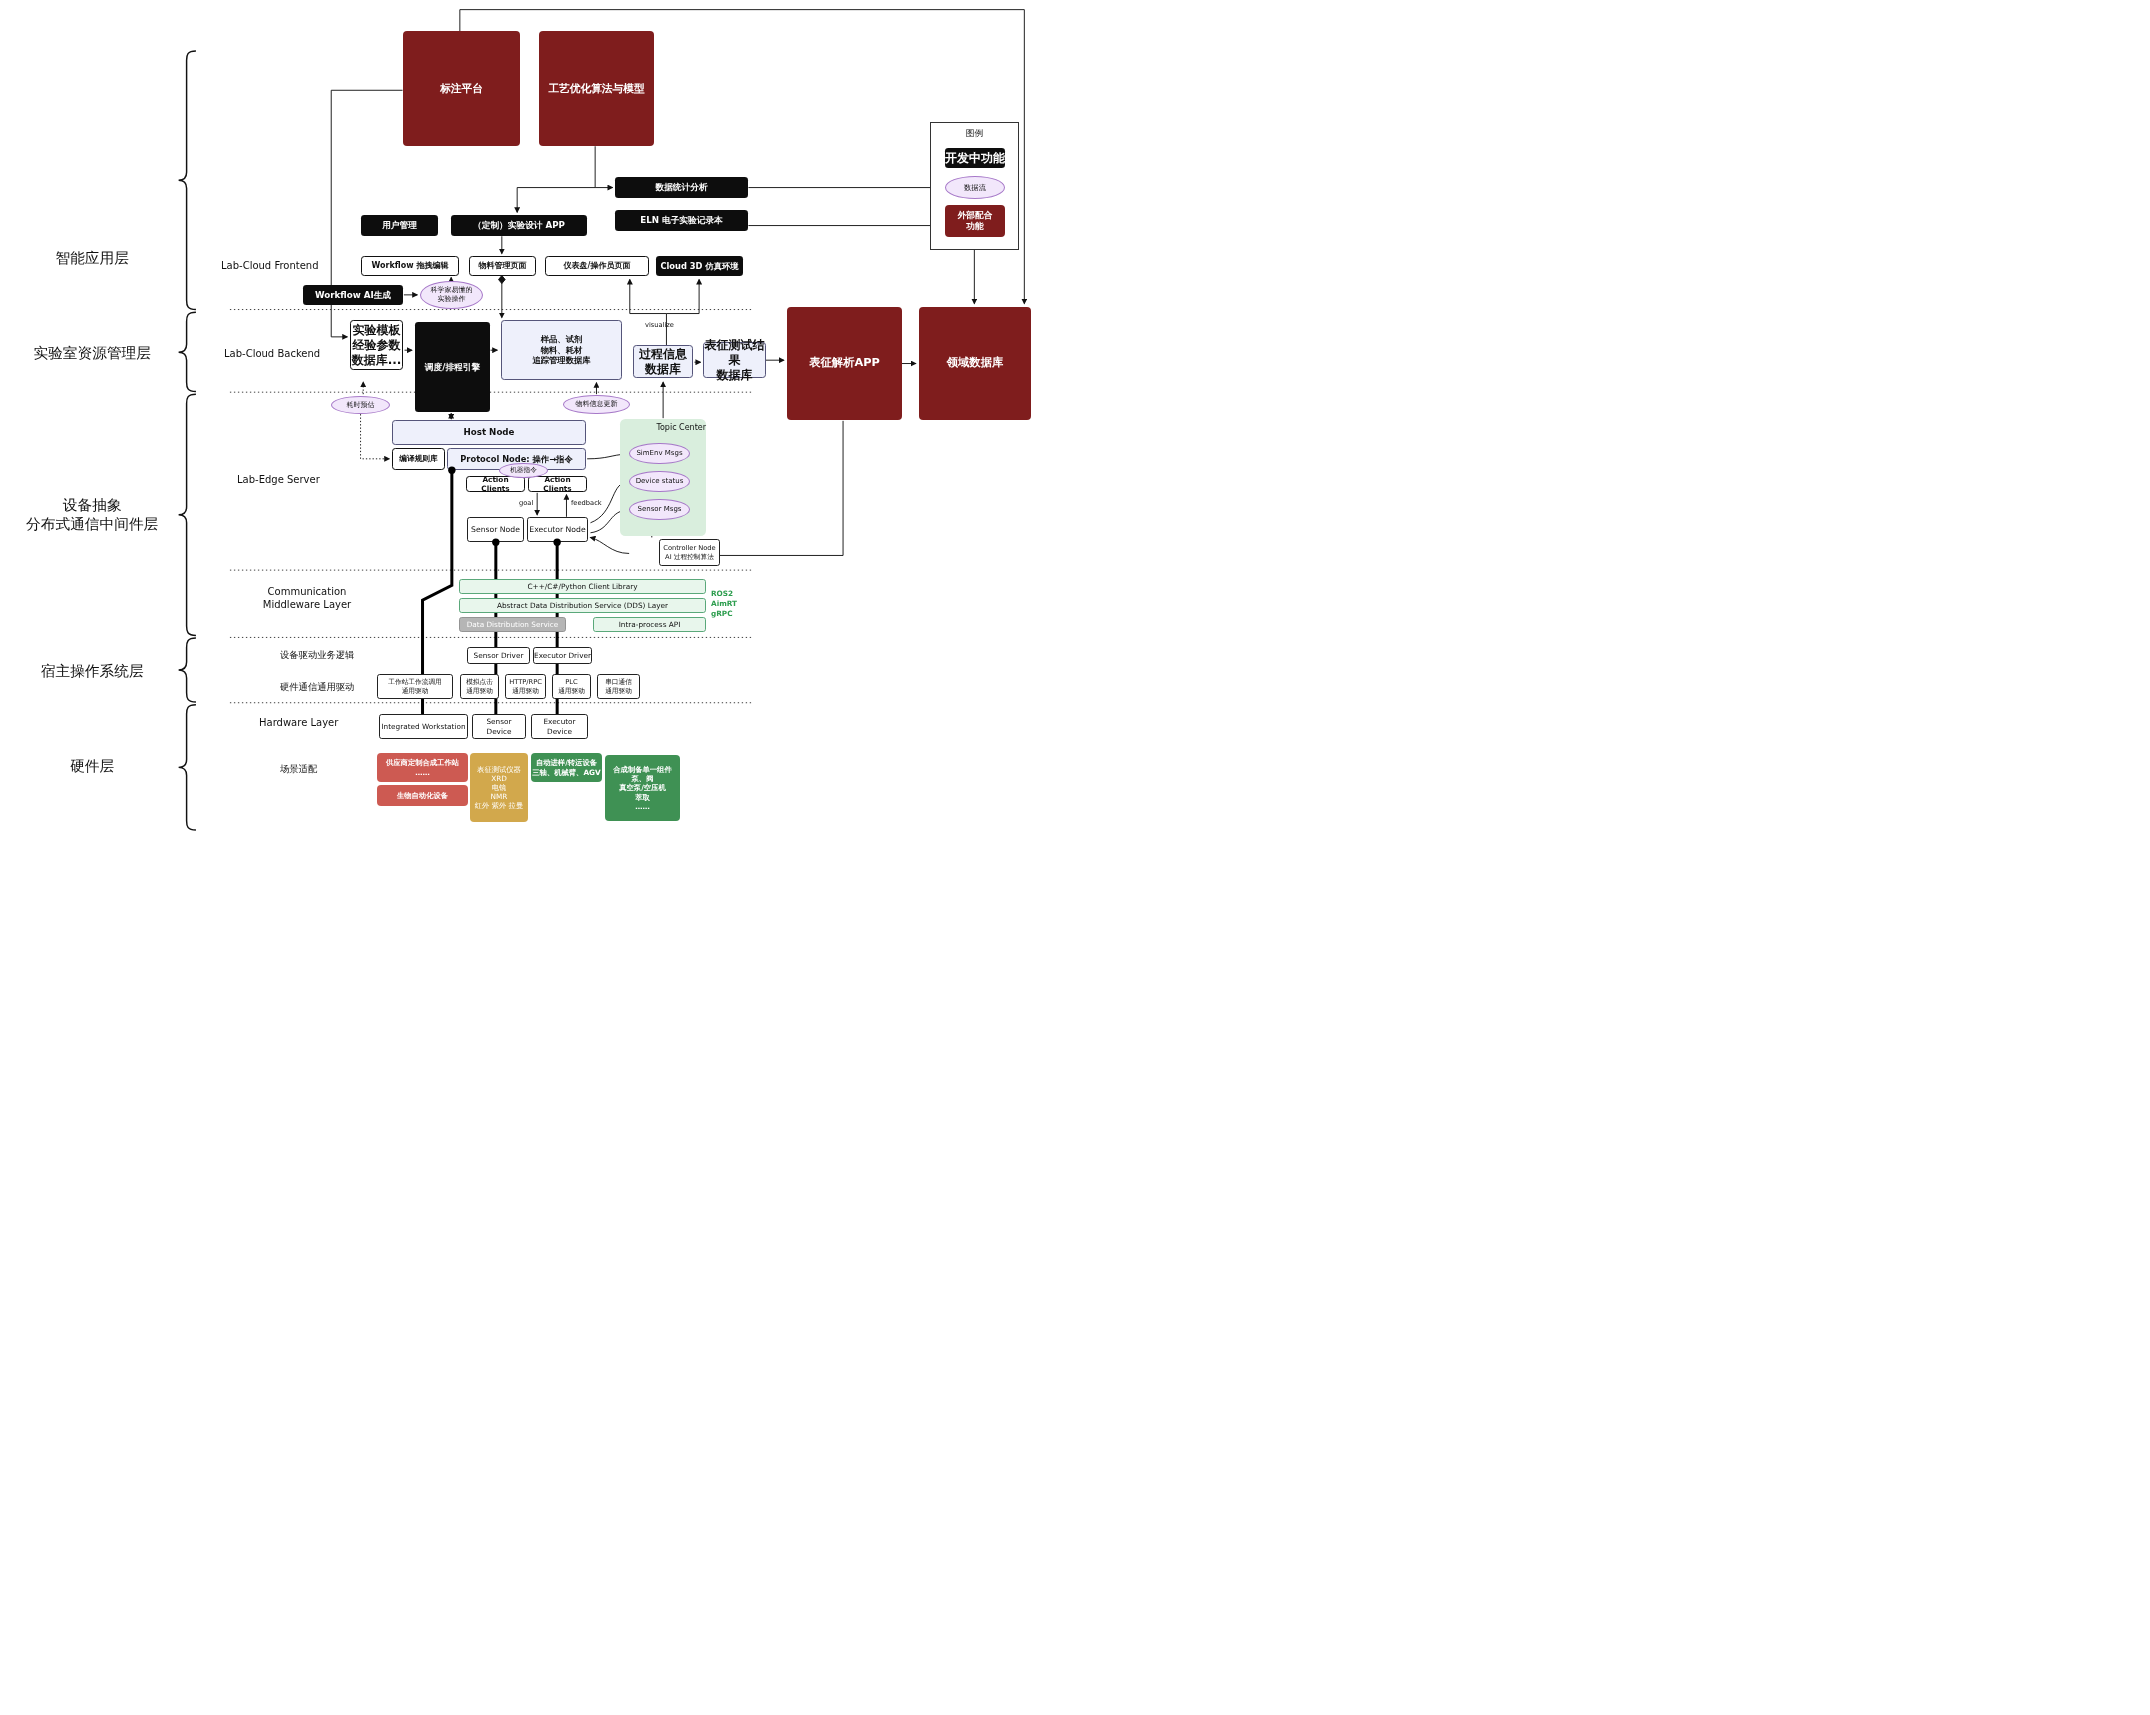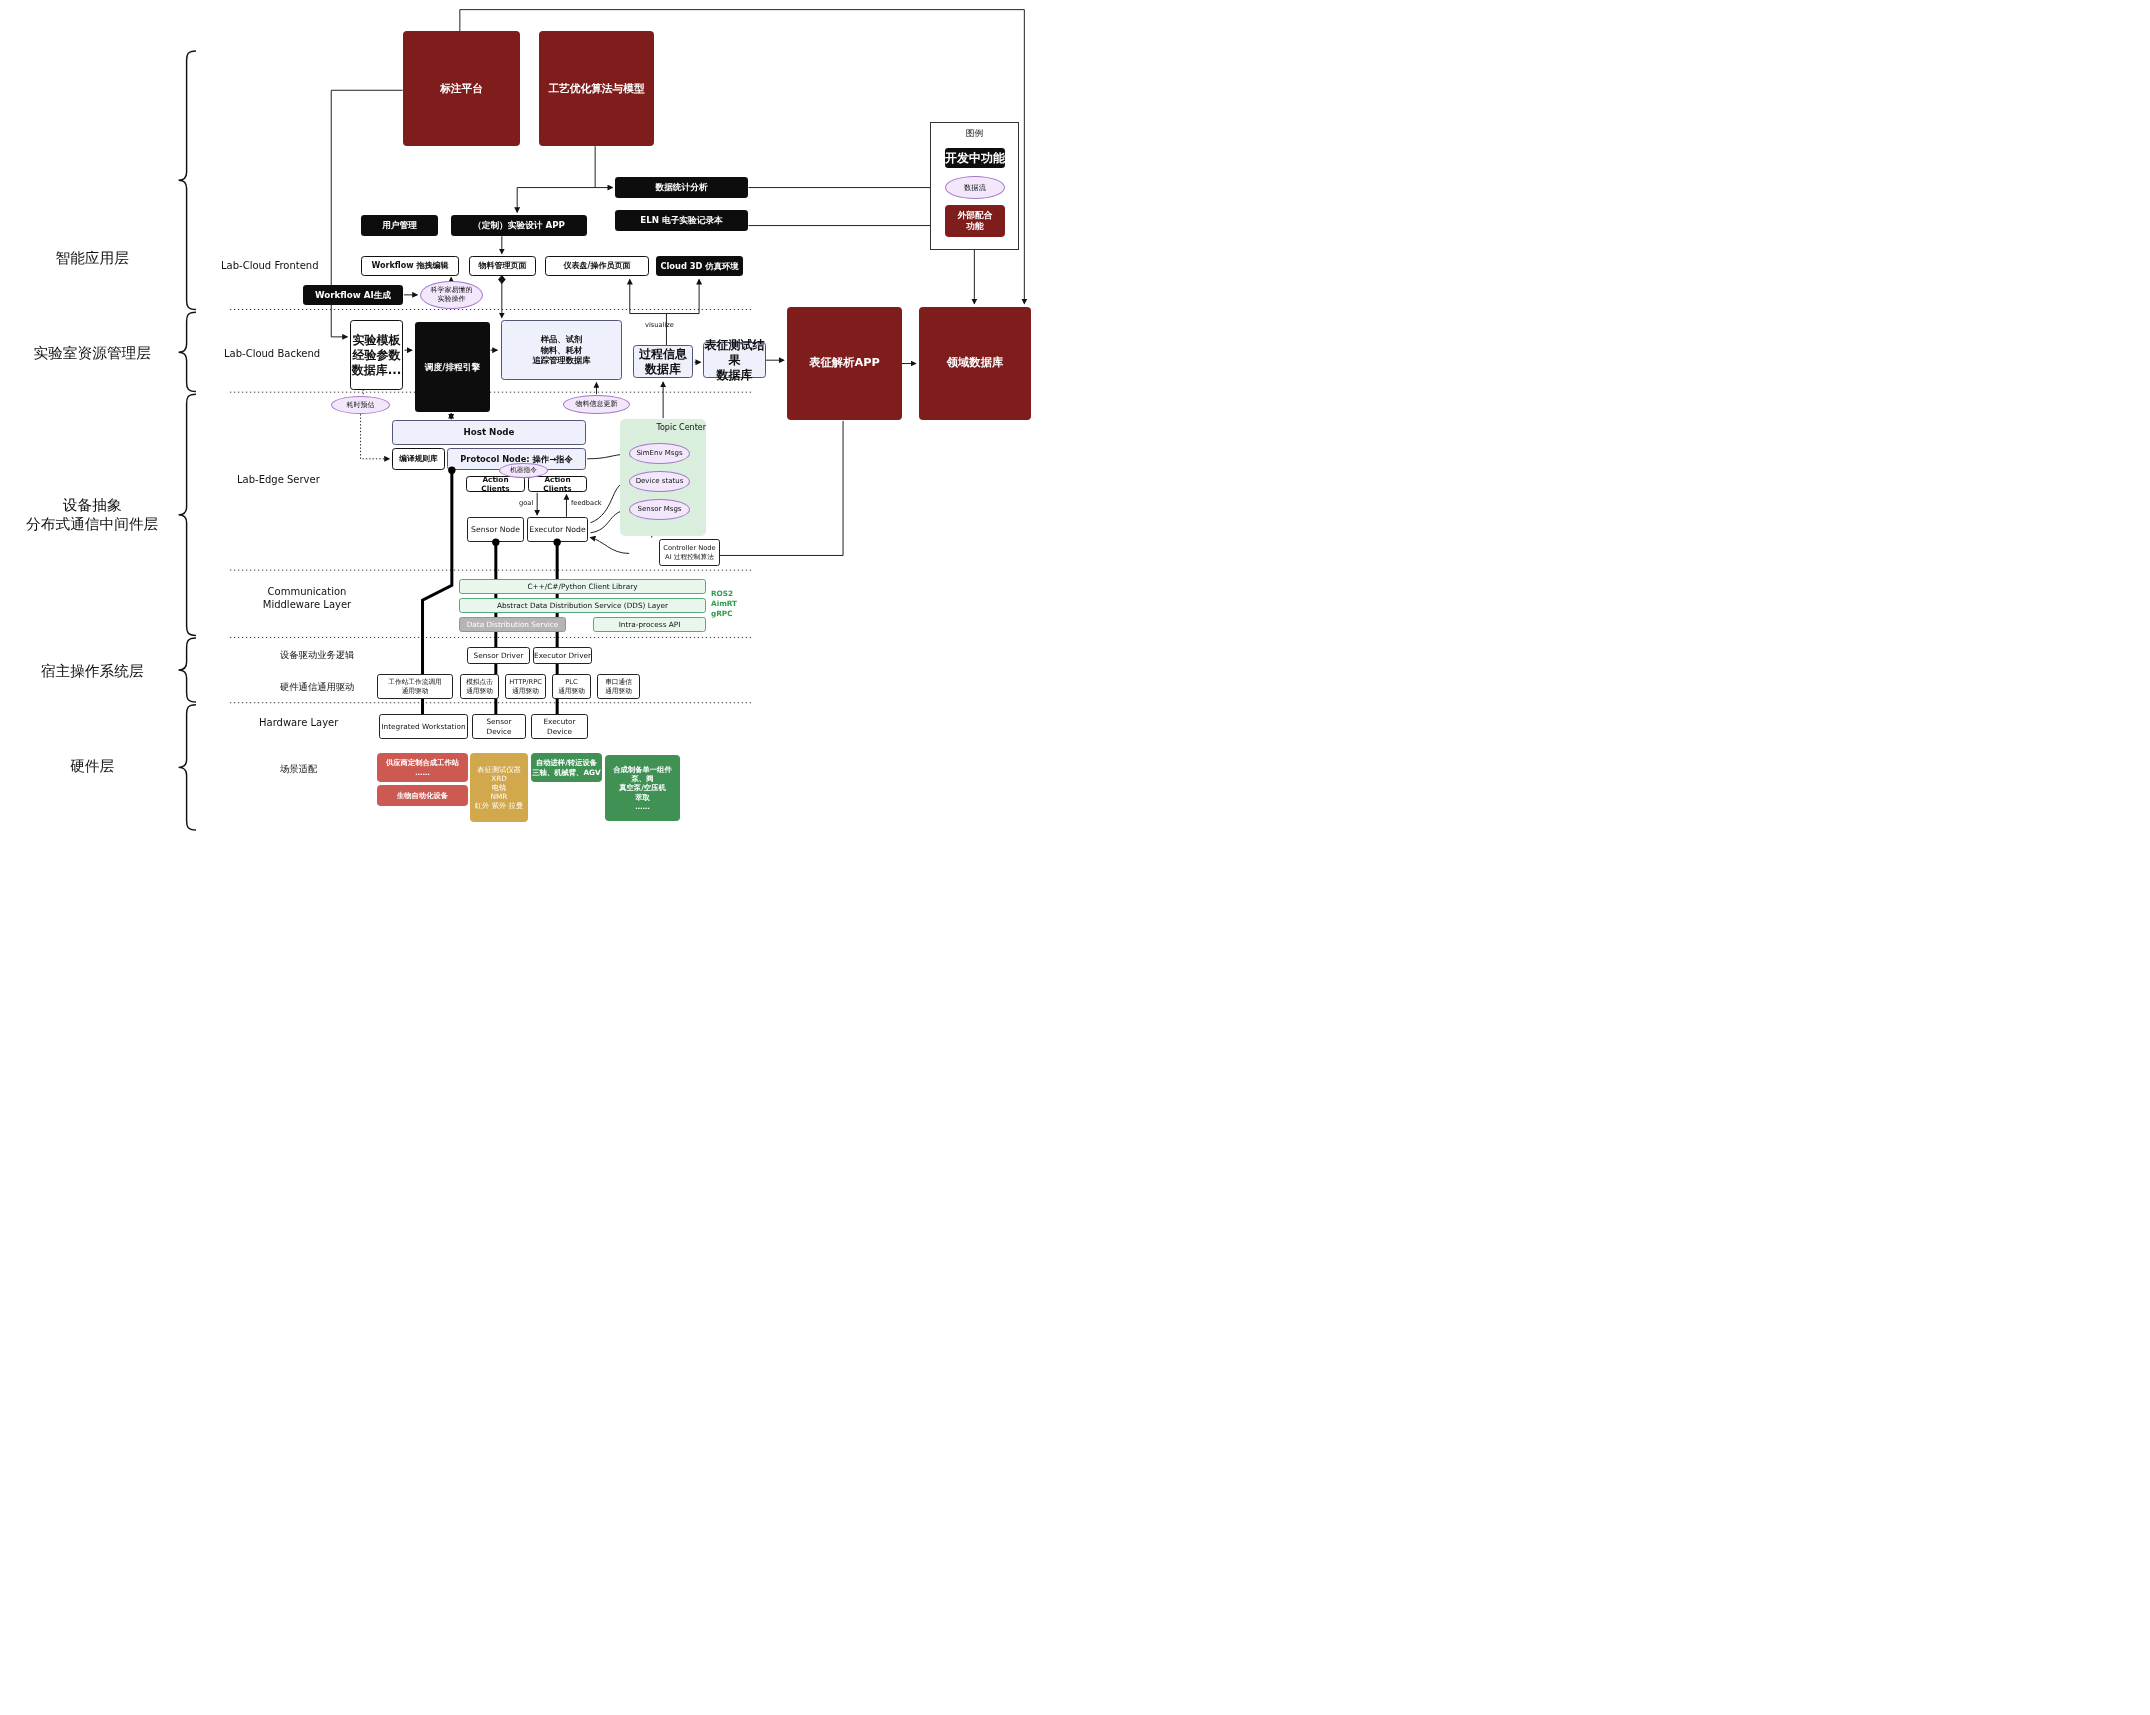--- a/index.html
+++ b/index.html
@@ -167,21 +167,21 @@
 
   <div class="box white" style="left:361px;top:256px;width:98px;height:20px">Workflow 拖拽编辑</div>
   <div class="box white" style="left:469px;top:256px;width:67px;height:20px">物料管理页面</div>
   <div class="box white" style="left:545px;top:256px;width:104px;height:20px">仪表盘/操作员页面</div>
   <div class="box black" style="left:656px;top:256px;width:87px;height:20px;font-size:8.3px">Cloud 3D 仿真环境</div>
 
   <div class="box black" style="left:303px;top:285px;width:100px;height:20px">Workflow AI生成</div>
   <div class="box ellipse" style="left:420px;top:281px;width:63px;height:28px">科学家易懂的
 实验操作</div>
 
-  <div class="box white fs12" style="left:350px;top:320px;width:53px;height:70px;border-width:1.3px">实验模板
+  <div class="box white fs12" style="left:350px;top:320px;width:53px;height:50px;border-width:1.3px">实验模板
 经验参数
 数据库...</div>
   <div class="box black" style="left:415px;top:322px;width:75px;height:90px;font-size:8.7px">调度/排程引擎</div>
   <div class="box lav" style="left:501px;top:320px;width:121px;height:60px">样品、试剂
 物料、耗材
 追踪管理数据库</div>
   <div class="box lav fs12" style="left:633px;top:345px;width:60px;height:33px">过程信息
 数据库</div>
   <div class="box lav fs12" style="left:703px;top:342px;width:63px;height:36px">表征测试结果
 数据库</div>

